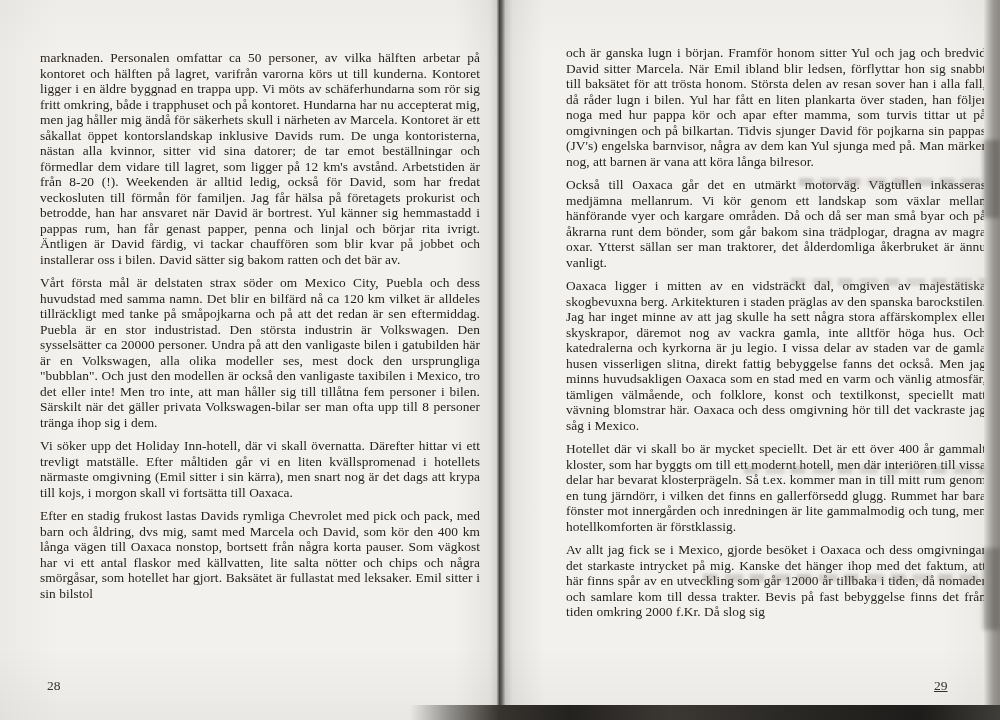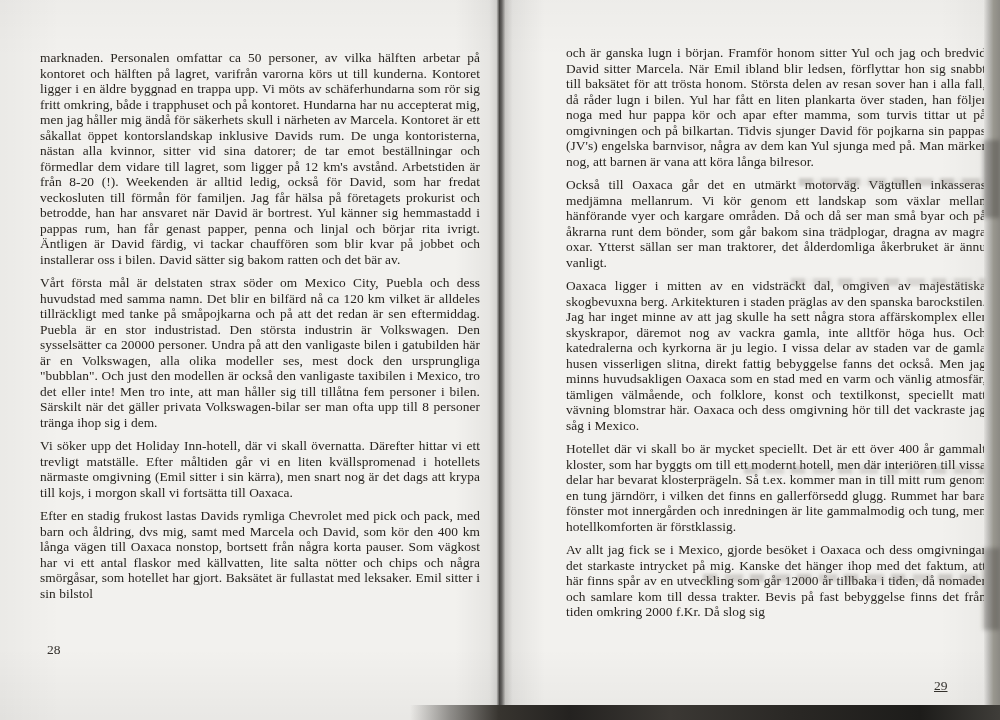--- a/index.html
+++ b/index.html
@@ -15,21 +15,21 @@
     background:
       linear-gradient(90deg, rgba(0,0,0,0.03) 0%, rgba(0,0,0,0) 6%, rgba(0,0,0,0) 94%, rgba(0,0,0,0.04) 100%),
       linear-gradient(180deg, rgba(0,0,0,0.02) 0%, rgba(0,0,0,0) 8%, rgba(0,0,0,0) 90%, rgba(0,0,0,0.04) 100%);
     pointer-events:none;
   }
   .page-text { position:absolute; text-align:justify; font-size:13.4px; line-height:15.5px; letter-spacing:0.05px; }
   .page-text p { margin:0 0 8px 0; }
   .left-col  { left:40px;  top:50px; width:440px; }
   .right-col { left:566px; top:45px; width:420px; }
   .pagenum { position:absolute; font-size:13.5px; color:#33302c; }
-  .pn-left  { left:47px;  top:642px;text-align:center; }
+  .pn-left  { left:47px;  top:678px;text-align:center; }
   .pn-right { left:934px; top:678px;text-decoration:underline; }
 
   
   .gutter {
     position:absolute; left:455px; top:0; width:90px; height:720px;
     background:linear-gradient(90deg,
       rgba(0,0,0,0) 0%, rgba(0,0,0,0.05) 38%, rgba(0,0,0,0.13) 46%,
       rgba(32,30,28,0.82) 49.5%, rgba(32,30,28,0.66) 52%,
       rgba(95,92,88,0.28) 56%, rgba(0,0,0,0.06) 64%, rgba(0,0,0,0) 100%);
   }

